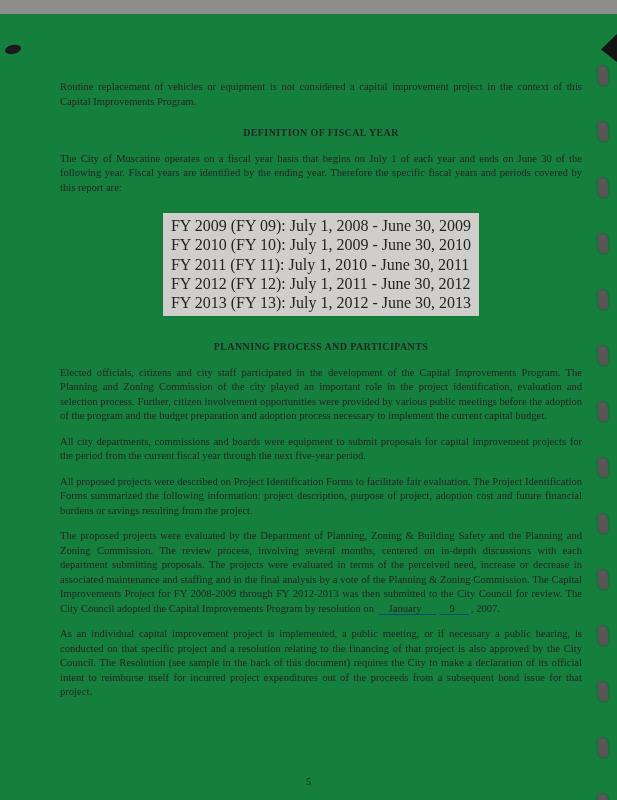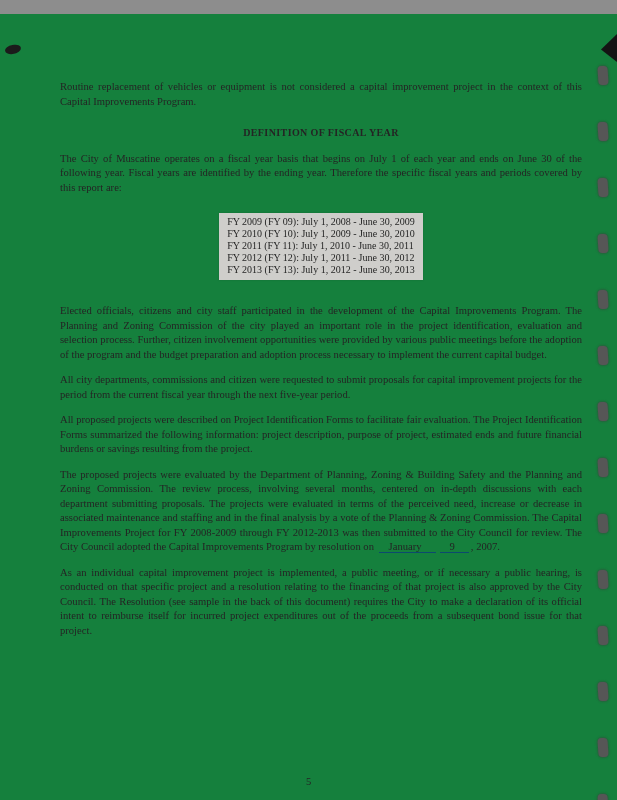--- a/index.html
+++ b/index.html
@@ -30,21 +30,21 @@
     letter-spacing: 0.4px;
     margin: 17px 0 12px 0;
   }
   .fy-block {
     width: fit-content;
     margin: 18px auto 24px auto;
     background: #cfcecb;
     padding: 3px 8px 4px 8px;
     text-align: left;
     line-height: 1.2;
-    font-size: 10px;
+    font-size: 16px;
     box-shadow: 0 0 2px rgba(0,0,0,0.15);
   }
   .fy-row { white-space: nowrap; }
   .blank {
     display: inline-block;
     border-bottom: 1px solid #0c4a6e;
     padding: 0 14px 0 10px;
     margin: 0 2px;
     line-height: 1.05;
   }
@@ -118,26 +118,27 @@
     <p class="para">The City of Muscatine operates on a fiscal year basis that begins on July 1 of each year and ends on June 30 of the following year. Fiscal years are identified by the ending year. Therefore the specific fiscal years and periods covered by this report are:</p>
 
     <div class="fy-block">
       <div class="fy-row">FY 2009 (FY 09): July 1, 2008 - June 30, 2009</div>
       <div class="fy-row">FY 2010 (FY 10): July 1, 2009 - June 30, 2010</div>
       <div class="fy-row">FY 2011 (FY 11): July 1, 2010 - June 30, 2011</div>
       <div class="fy-row">FY 2012 (FY 12): July 1, 2011 - June 30, 2012</div>
       <div class="fy-row">FY 2013 (FY 13): July 1, 2012 - June 30, 2013</div>
     </div>
 
+    <h2 class="heading">PLANNING PROCESS AND PARTICIPANTS</h2>
 
     <p class="para">Elected officials, citizens and city staff participated in the development of the Capital Improvements Program.  The Planning and Zoning Commission of the city played an important role in the project identification, evaluation and selection process.  Further, citizen involvement opportunities were provided by various public meetings before the adoption of the program and the budget preparation and adoption process necessary to implement the current capital budget.</p>
 
-    <p class="para">All city departments, commissions and citizen were requested to submit proposals for capital improvement projects for the period from the current fiscal year through the next five-year period.</p>
+    <p class="para">All city departments, commissions and boards were equipment to submit proposals for capital improvement projects for the period from the current fiscal year through the next five-year period.</p>
 
-    <p class="para">All proposed projects were described on Project Identification Forms to facilitate fair evaluation.  The Project Identification Forms summarized the following information:  project description, purpose of project, estimated ends and future financial burdens or savings resulting from the project.</p>
+    <p class="para">All proposed projects were described on Project Identification Forms to facilitate fair evaluation.  The Project Identification Forms summarized the following information:  project description, purpose of project, adoption cost and future financial burdens or savings resulting from the project.</p>
 
     <p class="para"><span>The proposed projects were evaluated by the Department of Planning, Zoning &amp; Building Safety and the Planning and Zoning Commission.  The review process, involving several months, centered on in-depth discussions with each department submitting proposals.  The projects were evaluated in terms of the perceived need, increase or decrease in associated maintenance and staffing and in the final analysis by a vote of the Planning &amp; Zoning Commission.  The Capital Improvements Project for FY 2008-2009 through FY 2012-2013 was then submitted to the City Council for review.  The City Council adopted the Capital Improvements Program by resolution on</span>
       <span class="blank">January</span><span class="blank">9</span><span>, 2007.</span></p>
 
     <p class="para">As an individual capital improvement project is implemented, a public meeting, or if necessary a public hearing, is conducted on that specific project and a resolution relating to the financing of that project is also approved by the City Council.  The Resolution (see sample in the back of this document) requires the City to make a declaration of its official intent to reimburse itself for incurred project expenditures out of the proceeds from a subsequent bond issue for that project.</p>
 
   </div>
 
   <div class="page-number">5</div>
 

